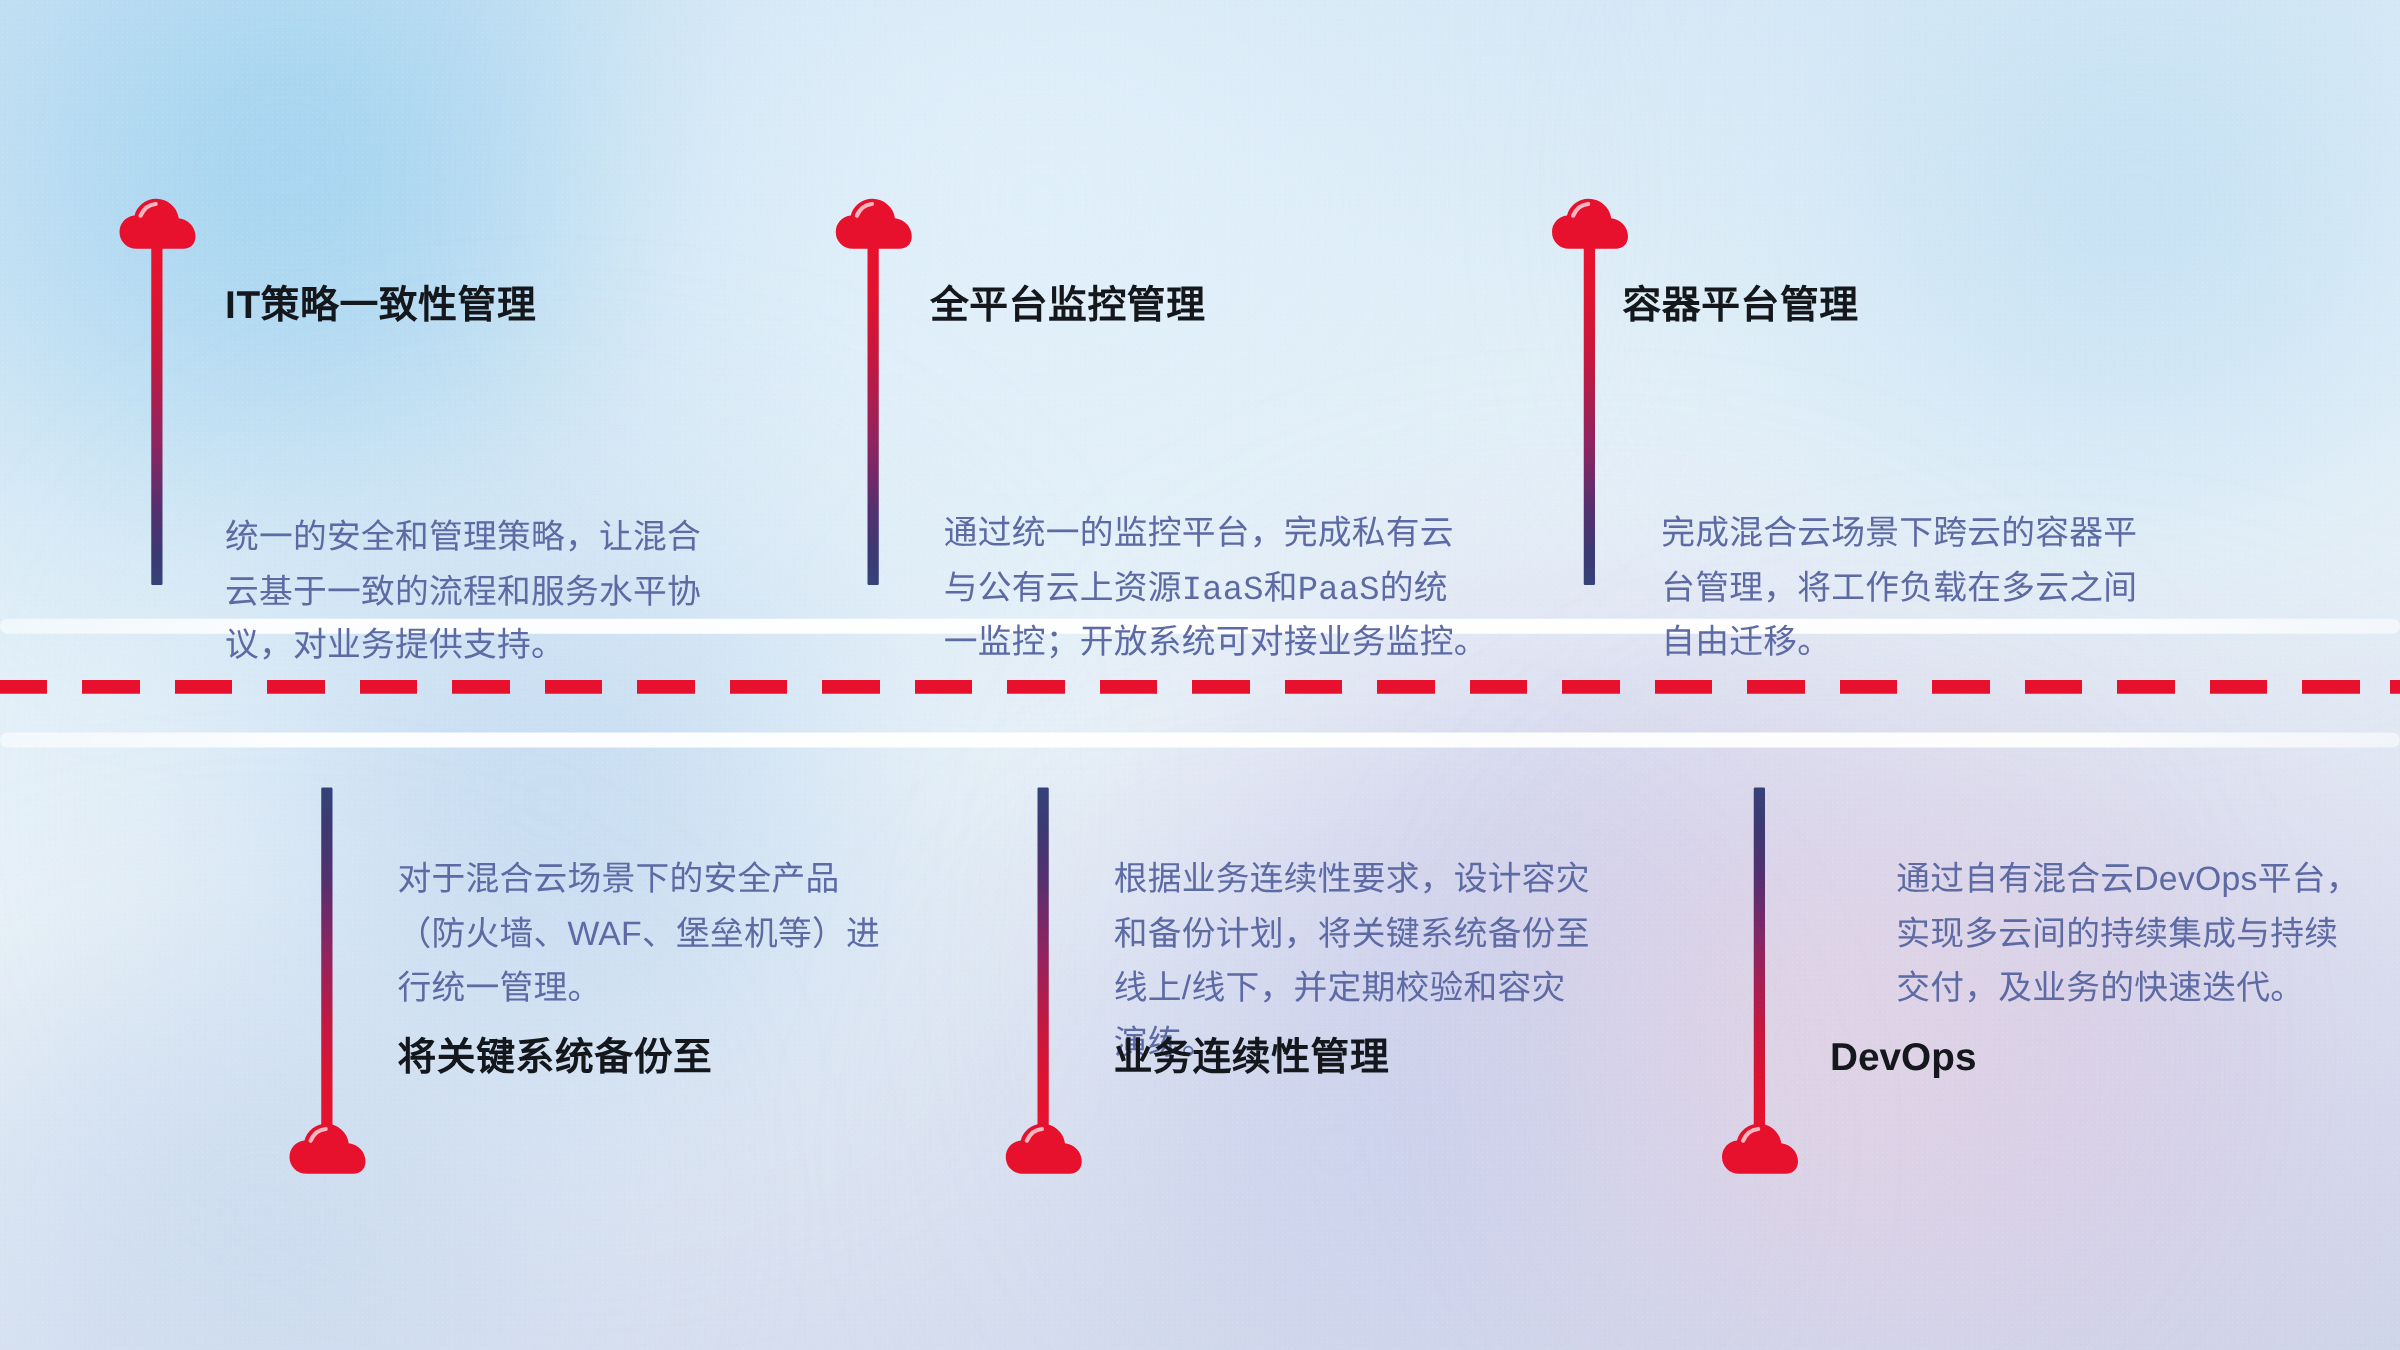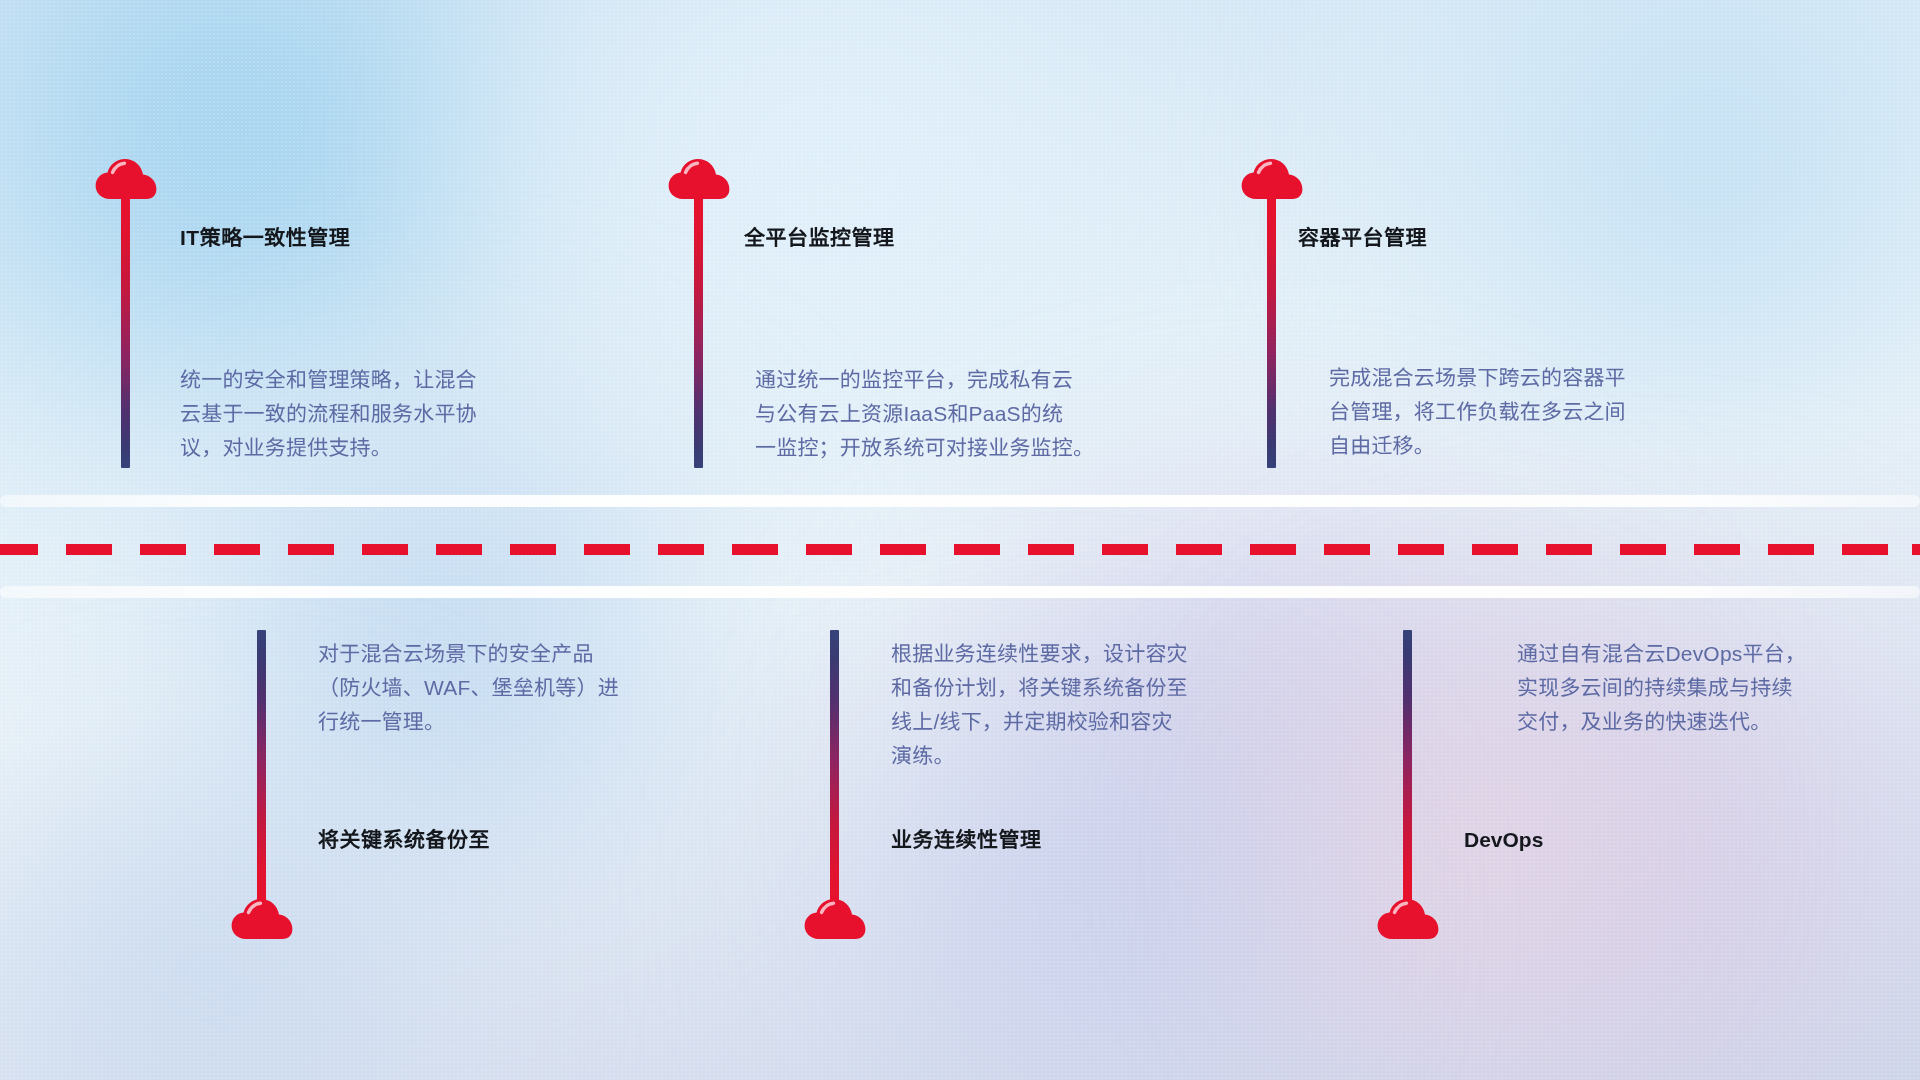--- a/index.html
+++ b/index.html
@@ -165,37 +165,38 @@
       #53306f 26%,
       #8f2460 48%,
       #c4183f 70%,
       #e1132f 88%,
       #e8112d 100%);
   }
 
   
   .node-title {
     position: absolute;
-    font-size: 21px;
+    font-size: 31px;
     font-weight: 700;
     color: #14171c;
     letter-spacing: 0.5px;
     white-space: nowrap;
     line-height: 1.2;
   }
   .node-title.latin { letter-spacing: 0px; text-align: right; }
 
   
   .node-body {
     position: absolute;
-    font-size: 21px;
+    font-size: 27px;
     line-height: 1.62;
     color: #5d6aa4;
     letter-spacing: 0.2px;
     white-space: pre-line;
+    margin-top: 45px;
   }
 </style>
 </head>
 <body>
 
 <div id="stage">
 
   <div class="bg-base"></div>
   <div class="bg-blob blob-a"></div>
   <div class="bg-blob blob-b"></div>
@@ -228,21 +229,21 @@
 
   <div class="node">
     <div class="cloud-icon" style="left:668px; top:158px;">
       <svg viewBox="0 0 62 44" xmlns="http://www.w3.org/2000/svg">
         <path d="M14.5 41 C6.2 41 0.6 35 0.6 27.6 C0.6 20.6 5.8 15 12.6 14.4 C14.6 6.6 21.6 1 30 1 C39.2 1 46.8 7.8 48 16.6 C55.6 17.4 61.4 23.6 61.4 31.2 C61.4 36.8 57.6 41 51.6 41 Z" fill="#E8112D"></path>
         <path d="M17.5 14.5 C20 9 24.5 5.6 29.5 5.2" stroke="#FBD3DA" stroke-width="3.4" stroke-linecap="round" fill="none" opacity="0.85"></path>
       </svg>
     </div>
     <div class="stem stem-top" style="left:694px; top:196px; height:272px;"></div>
     <div class="node-title" style="left:744px; top:225px;">全平台监控管理</div>
-    <div class="node-body" style="left:755px; top:363px; width:450px;">通过统一的监控平台，完成私有云
+    <div class="node-body" style="left:755px; top:363px; width:450px;font-family:Liberation Mono, monospace;">通过统一的监控平台，完成私有云
 与公有云上资源IaaS和PaaS的统
 一监控；开放系统可对接业务监控。</div>
   </div>
 
   <div class="node">
     <div class="cloud-icon" style="left:1241px; top:158px;">
       <svg viewBox="0 0 62 44" xmlns="http://www.w3.org/2000/svg">
         <path d="M14.5 41 C6.2 41 0.6 35 0.6 27.6 C0.6 20.6 5.8 15 12.6 14.4 C14.6 6.6 21.6 1 30 1 C39.2 1 46.8 7.8 48 16.6 C55.6 17.4 61.4 23.6 61.4 31.2 C61.4 36.8 57.6 41 51.6 41 Z" fill="#E8112D"></path>
         <path d="M17.5 14.5 C20 9 24.5 5.6 29.5 5.2" stroke="#FBD3DA" stroke-width="3.4" stroke-linecap="round" fill="none" opacity="0.85"></path>
       </svg>

